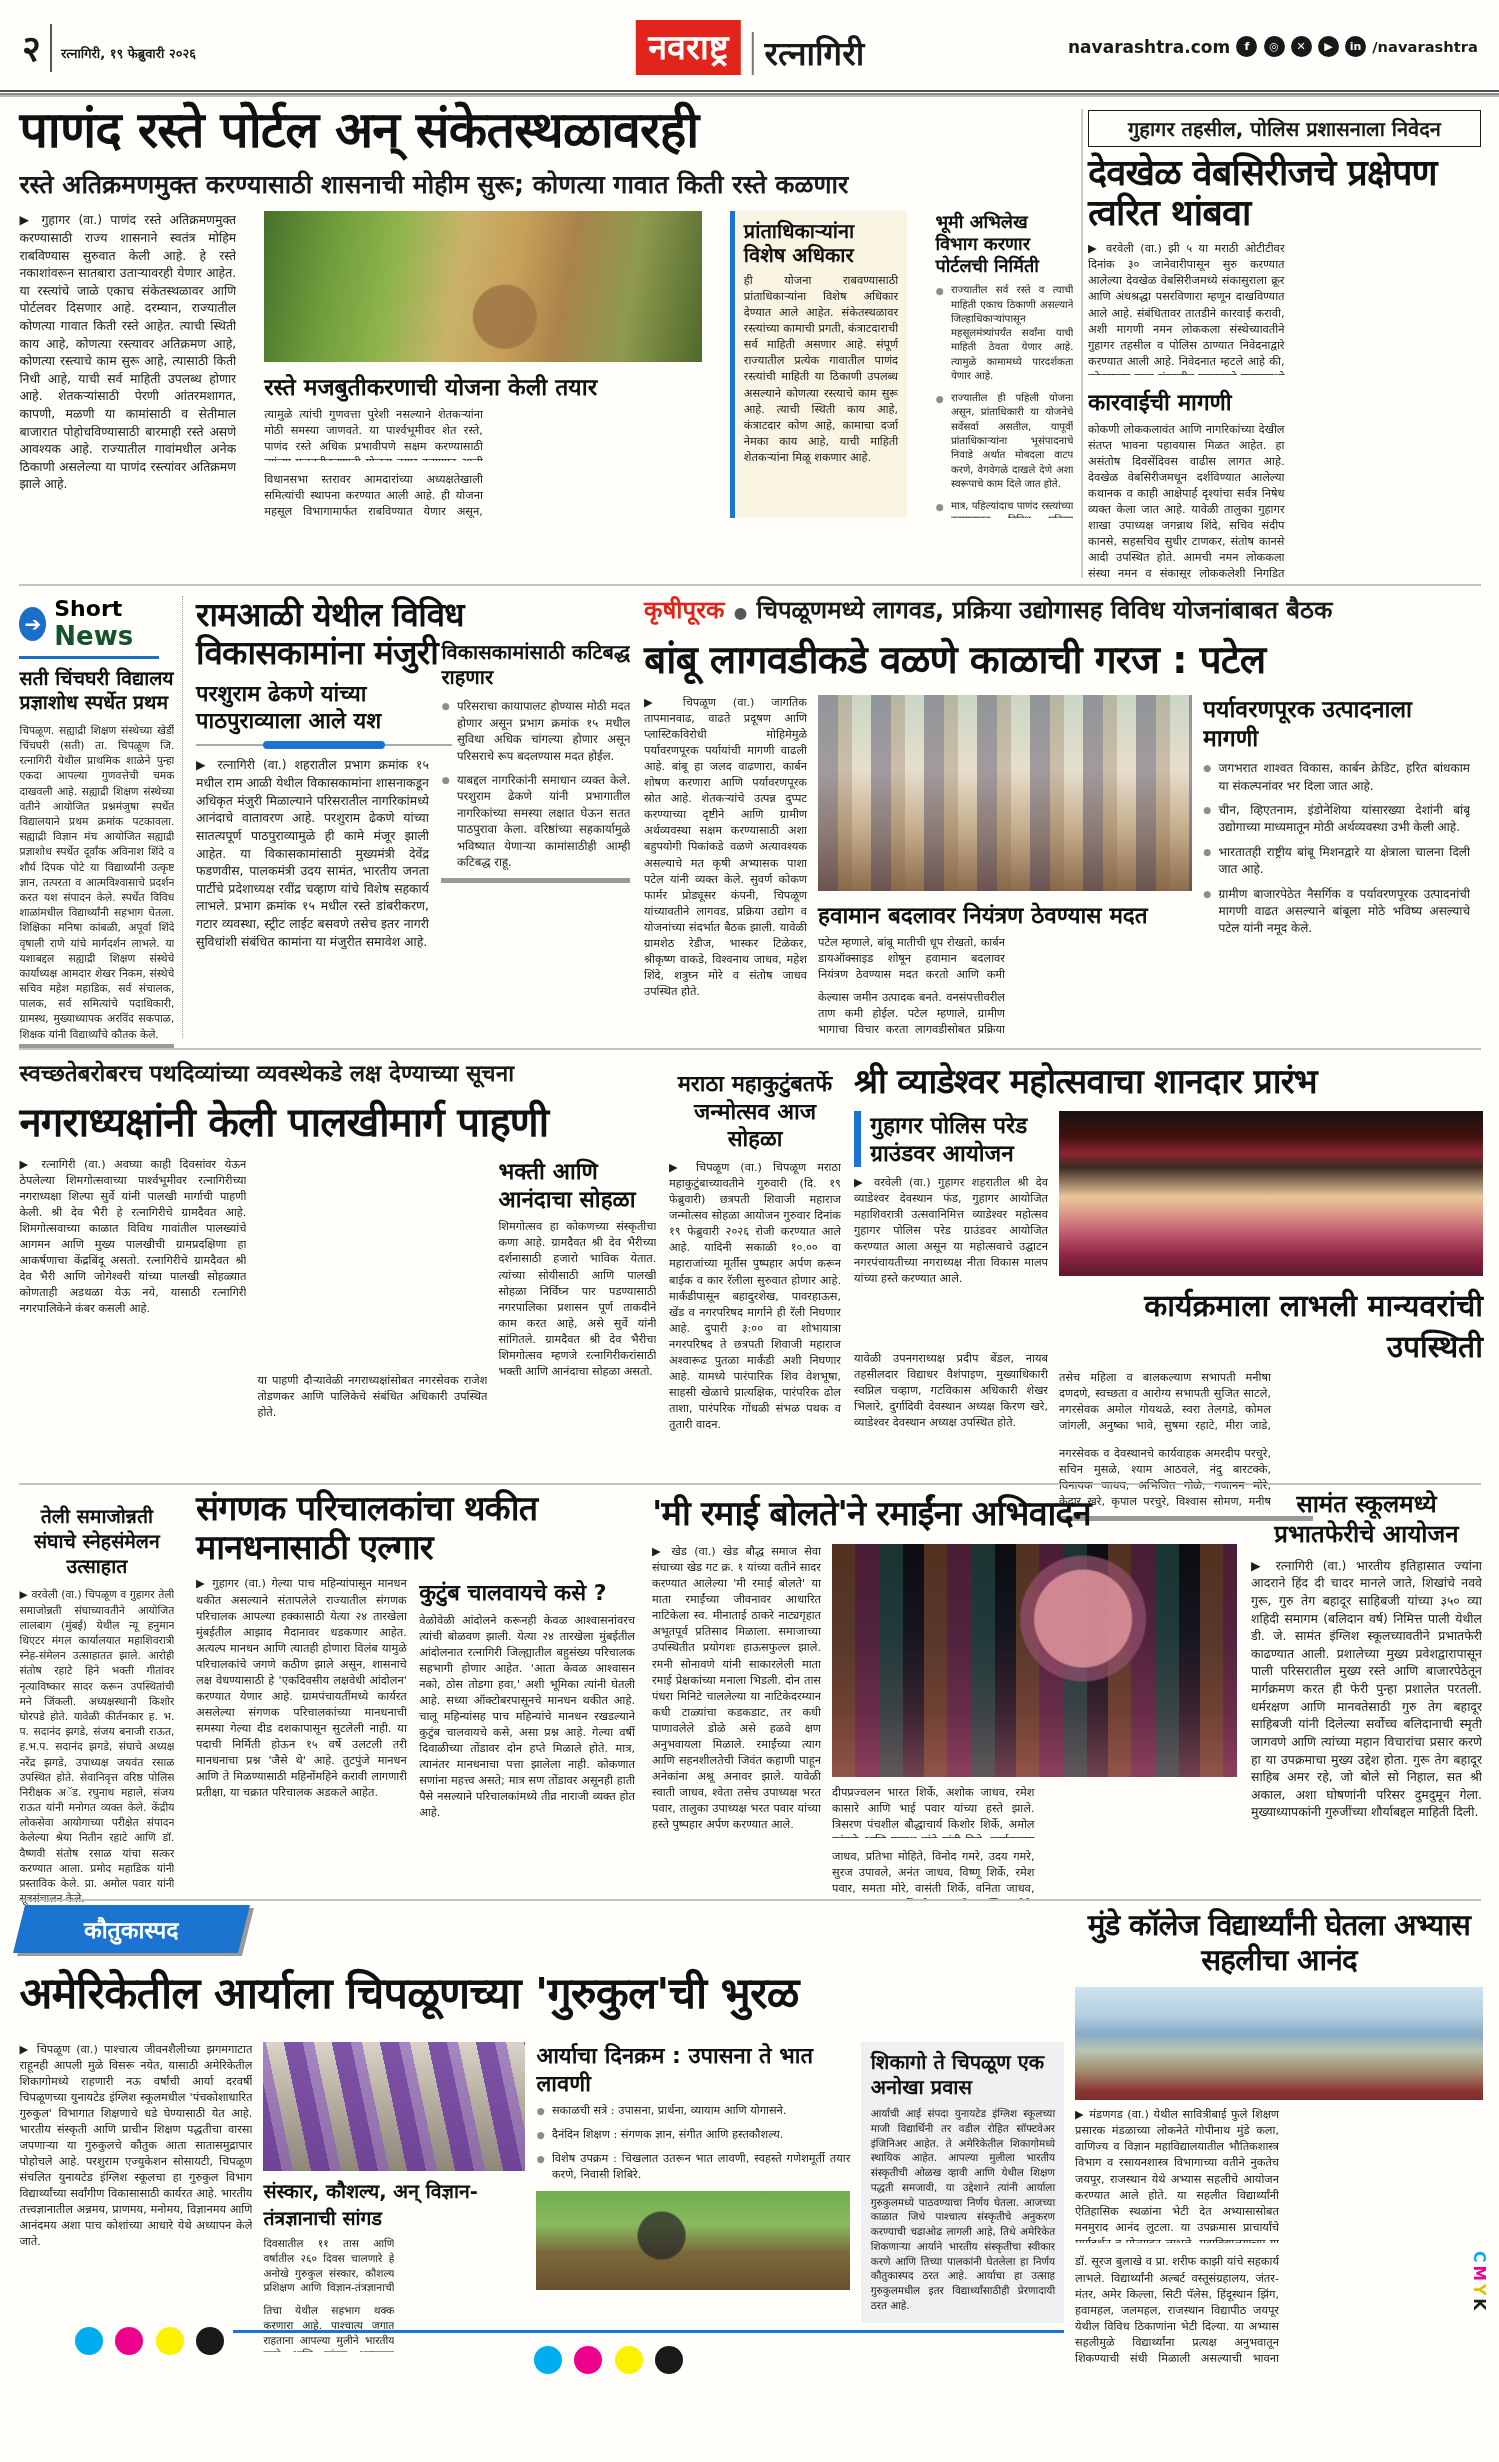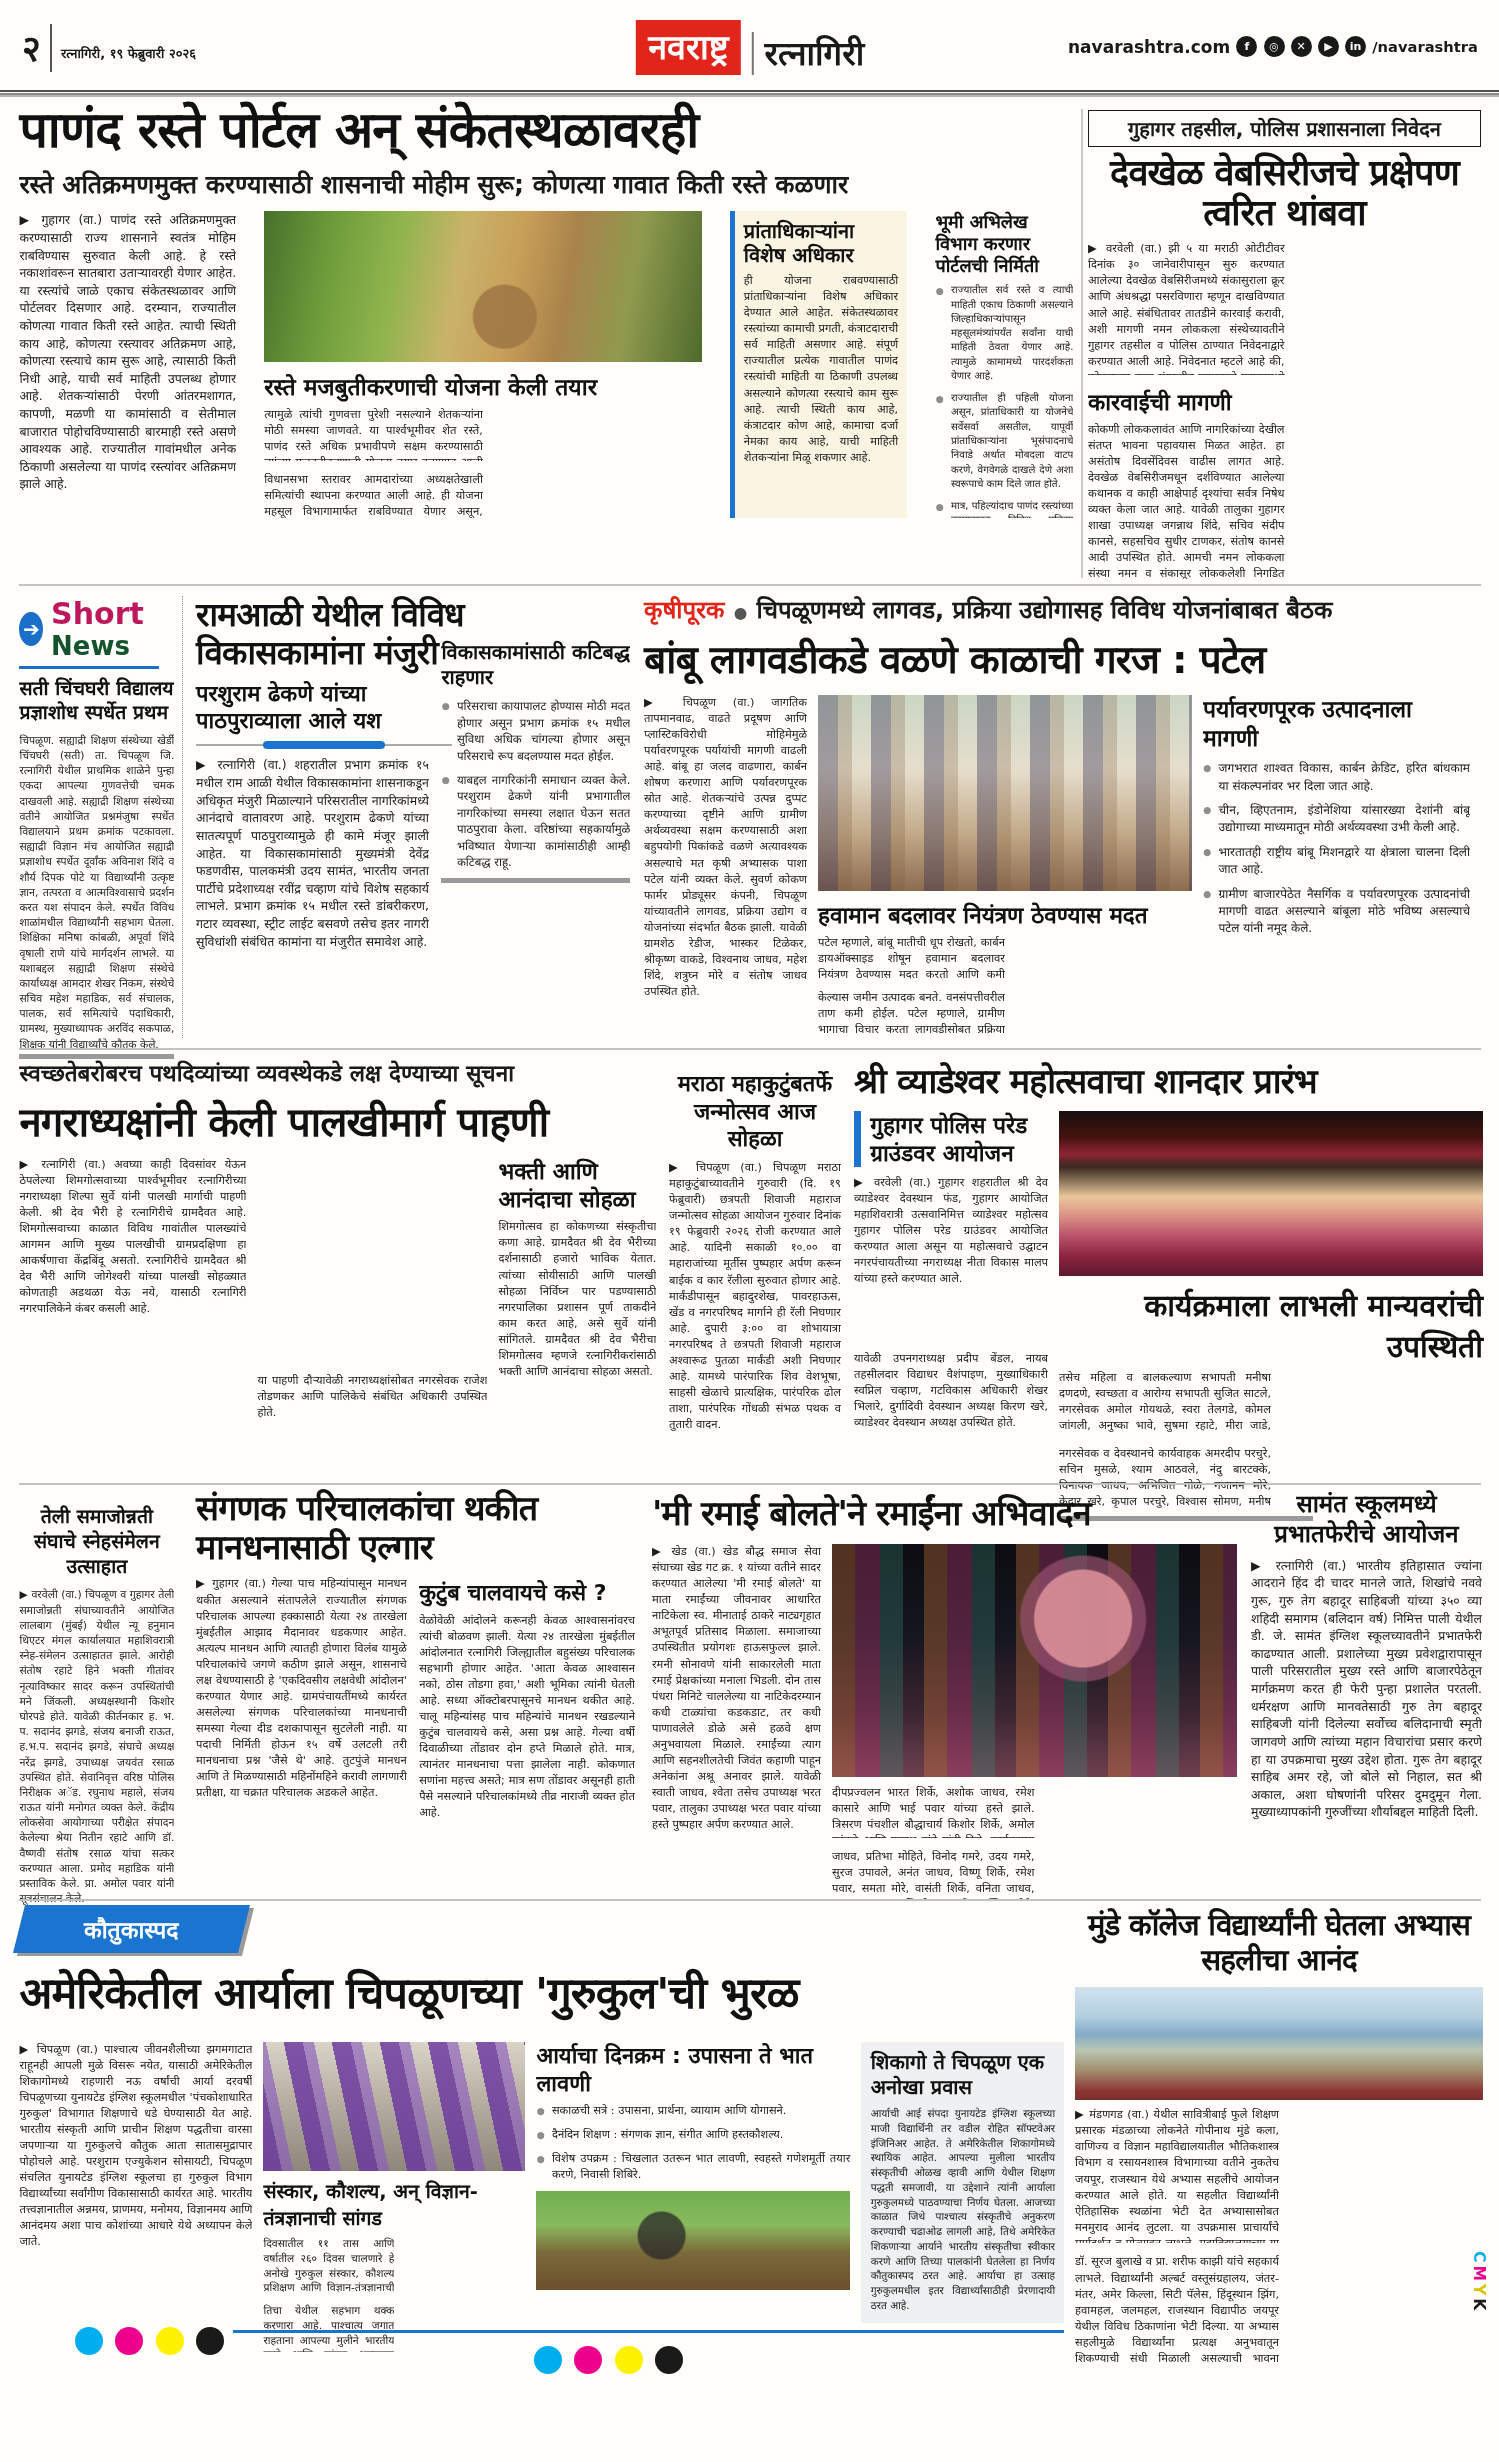--- a/index.html
+++ b/index.html
@@ -37,21 +37,21 @@
   .lbox1{background:#faf5e2;border-left:5.4px solid #1b75d0;padding:7.8px 9.3px;box-sizing:border-box;}
   .bullets .b{position:relative;padding-left:15.5px;margin-bottom:7.8px;}
   .bullets .b::before{content:"●";position:absolute;left:0;top:0.8px;color:#8d8d8d;font-size:9.3px;}
   .two-col{display:flex;gap:11px;flex-direction:column;}
   .kbox{border:1.6px solid #1a1a1a;padding:3.9px 7.8px;text-align:center;}
   .photo{width:100%;}
   
   .sn-head{display:flex;align-items:center;gap:7.8px;}
   .sn-ico{width:34px;height:34px;border-radius:50%;background:#1b6fc8;color:#fff;font-size:20px;
           display:flex;align-items:center;justify-content:center;font-weight:800;}
-  .sn-t1{font-size:30px;font-weight:800;color:#be185d;}
+  .sn-t1{font-size:22px;font-weight:800;color:#000000;}
   .sn-t2{font-size:26px;font-weight:800;color:#14532d;}
   .pill-rule{height:7.8px;position:relative;background:linear-gradient(180deg,transparent 0 3.1px,#aaa 3.1px 4.7px,transparent 4.7px 7.8px);}
   .pill-rule::after{content:"";position:absolute;left:26%;top:0;width:48%;height:7.8px;border-radius:4.7px;background:#1b75d0;}
   .badge{background:#1b75d0;color:#fff;font-size:23px;font-weight:800;display:flex;align-items:center;
          justify-content:center;transform:skewX(-14deg);box-shadow:4.7px 3.1px 0 #9a9a9a;}
   .badge>span{transform:skewX(14deg);}
   .strip{border:0.8px solid #b9b9b9;background:#fbfbf8;display:flex;align-items:center;padding:0 20px;}
   .greybox{background:#eef0f1;padding:7.8px 9.3px;box-sizing:border-box;}
   .cmyk{display:flex;gap:12.4px;}
   .cmyk i{width:28px;height:28px;border-radius:50%;display:block;}
@@ -111,21 +111,21 @@
           <div class="b jt">मात्र, पहिल्यांदाच पाणंद रस्त्यांच्या कामाबाबत विविध प्रक्रिया राबवण्याचे अधिकार देण्यात आले आहेत.</div>
 
         </div>
       </div>
     </div>
   </div>
   <div class="abs vline" style="left:1081px;top:109px;height:469px;"></div>
 
   <div class="abs" style="left:1088px;top:110px;width:393px;height:469px;">
     <div class="kbox" style="font-size:20px;font-weight:800;">गुहागर तहसील, पोलिस प्रशासनाला निवेदन</div>
-    <h2 class="cond" style="font-size:36px;line-height:1.12;text-align:center;margin-top:6.2px;">देवखेळ वेबसिरीजचे प्रक्षेपण त्वरित थांबवा</h2>
+    <h2 class="cond" style="font-size:36px;line-height:1.12;text-align:left;margin-top:6.2px;">देवखेळ वेबसिरीजचे प्रक्षेपण त्वरित थांबवा</h2>
     <div class="two-col" style="margin-top:7.8px;height:338px;">
       <div class="sm-txt jt ov" style="width:50%;">▶ वरवेली (वा.) झी ५ या मराठी ओटीटीवर दिनांक ३० जानेवारीपासून सुरु करण्यात आलेल्या देवखेळ वेबसिरीजमध्ये संकासुराला क्रूर आणि अंधश्रद्धा पसरविणारा म्हणून दाखविण्यात आले आहे. संबंधितावर तातडीने कारवाई करावी, अशी मागणी नमन लोककला संस्थेच्यावतीने गुहागर तहसील व पोलिस ठाण्यात निवेदनाद्वारे करण्यात आली आहे. निवेदनात म्हटले आहे की, कोकणच्या कला संस्कृतीत प्रामुख्याने गुहागरमध्ये जोपसलेल्या देवखेळी परंपरेतील संकासूरबाबत झी ५ मराठीने चुकीचे चित्रीकरण करून गुहागरसह कोकण वासियांच्या भावना दुखावल्याच्या समाज माध्यमावर प्रतिक्रिया उमटत आहेत.</div>
       <div style="width:50%;" class="ov">
         <h3 style="font-size:22.5px;margin-bottom:4.7px;">कारवाईची मागणी</h3>
         <div class="sm-txt jt">कोकणी लोककलावंत आणि नागरिकांच्या देखील संतप्त भावना पहावयास मिळत आहेत. हा असंतोष दिवसेंदिवस वाढीस लागत आहे. देवखेळ वेबसिरीजमधून दर्शविण्यात आलेल्या कथानक व काही आक्षेपार्ह दृश्यांचा सर्वत्र निषेध व्यक्त केला जात आहे. यावेळी तालुका गुहागर शाखा उपाध्यक्ष जगन्नाथ शिंदे, सचिव संदीप कानसे, सहसचिव सुधीर टाणकर, संतोष कानसे आदी उपस्थित होते. आमची नमन लोककला संस्था नमन व संकासूर लोककलेशी निगडित असून लोककलावंतांकडून कारवाईची मागणी संस्थेकडे होत आहे. संबंधित वेबसिरीजचे प्रक्षेपण थांबविण्याचे निर्देश द्यावेत, स्थानिक स्वराज्य निवडणुकांच्या पार्श्वभूमीवर आचारसंहिताचे पालन करून गुहागर तालुक्यातील जनतेची व नमन मंडळांने प्रशासनाला सहकार्य करण्याची भूमिका संस्था म्हणून घेतल्याचे निवेदनात म्हटले आहे.</div>
       </div>
     </div>
   </div>
 
   <div class="abs sep" style="left:19.4px;width:1462px;top:584px;"></div>

